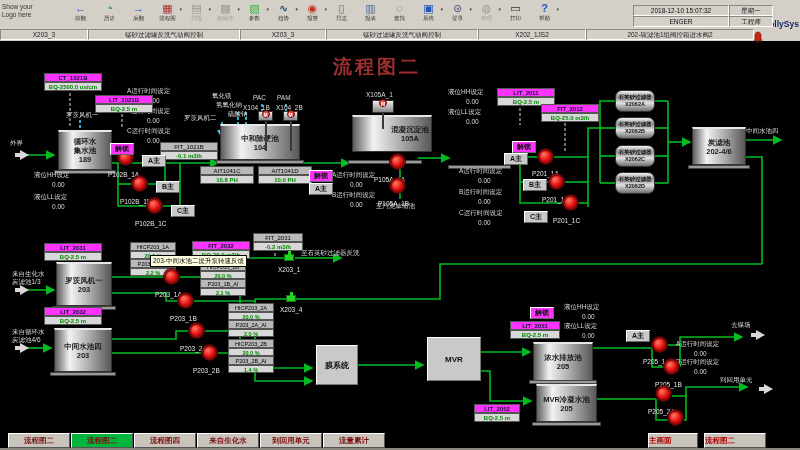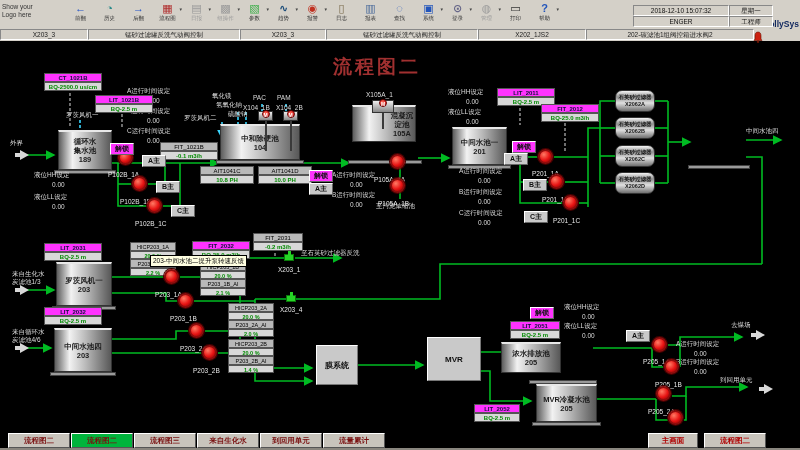--- a/index.html
+++ b/index.html
@@ -67,21 +67,21 @@
   #tooltip{position:absolute;background:#ffffe1;border:1px solid #000;color:#000;font-size:6.5px;
     line-height:10px;height:12px;padding:0 2px;white-space:nowrap;z-index:6;}
   
   #footer{position:absolute;left:0;top:431px;width:800px;height:19px;background:#000;z-index:10;}
   .ftab{position:absolute;top:2px;width:62px;height:15px;background:#c8c4bc;border:1px solid;
     border-color:#fff #555 #555 #fff;color:#7a1010;font-size:7.5px;font-weight:bold;
     text-align:center;line-height:13px;cursor:pointer;}
   .ftab.active{background:#00b43c;}
   .fbtn{position:absolute;top:2px;height:15px;background:#c8c4bc;border:1px solid;
     border-color:#fff #555 #555 #fff;color:#b00000;font-size:7.5px;font-weight:bold;
-    text-align:center;line-height:13px;cursor:pointer;}
+    text-align:left;line-height:13px;cursor:pointer;}
   #fstrip{position:absolute;left:0;top:17px;width:800px;height:2px;background:#8a867e;}
 </style>
 </head>
 <body>
 
 <div id="stage">
   <svg id="pipes" width="800" height="450">
     <defs>
       <marker id="ag" markerWidth="6" markerHeight="6" refX="5" refY="3" orient="auto">
         <path d="M0,0 L6,3 L0,6 Z" fill="#00bb22"></path>
@@ -269,58 +269,58 @@
       <div class="acell" style="left: 478px; width: 108px;">X202_1JS2</div>
       <div class="acell" style="left: 586px; width: 168px;">202-碳滤池1组阀控箱进水阀2</div>
     </div>
 
   <div id="footer">
     <div class="fbtn" style="left:648px;width:50px">主画面</div>
     <div class="fbtn" style="left:704px;width:62px">流程图二</div>
     <div id="fstrip"></div>
   <div class="ftab" style="left: 8px;">流程图二</div>
       <div class="ftab active" style="left: 71px;">流程图二</div>
-      <div class="ftab" style="left: 134px;">流程图三</div>
+      <div class="ftab" style="left: 134px;">流程图四</div>
       <div class="ftab" style="left: 197px;">来自生化水</div>
       <div class="ftab" style="left: 260px;">到回用单元</div>
       <div class="ftab" style="left: 323px;">流量累计</div>
     </div>
 <div class="node tank" style="position: absolute; left: 58px; top: 130px; width: 54px; height: 40px;">
       <div class="tl">循环水</div>
       <div class="tl">集水池</div>
       <div class="tl">189</div>
     </div>
     <div class="node tbase" style="position: absolute; left: 54px; top: 170px; width: 62px; height: 4px;"></div>
     <div class="node tank" style="position: absolute; left: 220px; top: 124px; width: 80px; height: 36px;">
       <div class="tl">中和除硬池</div>
       <div class="tl">104</div>
     </div>
     <div class="node tbase" style="position: absolute; left: 216px; top: 160px; width: 88px; height: 4px;"></div>
-    <div class="node tank" style="position: absolute; left: 352px; top: 105px; width: 64px; height: 37px; padding-left: 36px;">
+    <div class="node tank" style="position: absolute; left: 352px; top: 115px; width: 80px; height: 37px; padding-left: 36px;">
       <div class="tl">混凝沉淀池</div>
       <div class="tl">105A</div>
     </div>
     <div class="node tbase" style="position: absolute; left: 348px; top: 160px; width: 74px; height: 4px;"></div>
-    <div class="node tank" style="position: absolute; left: 452px; top: 127px; width: 55px; height: 38px;">
-      <div class="tl">中间水池一</div>
-      <div class="tl">201</div>
-    </div>
     <div class="node tbase" style="position: absolute; left: 448px; top: 165px; width: 63px; height: 4px;"></div>
+    <div class="node tank" style="position: absolute; left: 692px; top: 127px; width: 54px; height: 38px;">
+      <div class="tl">炭滤池</div>
+      <div class="tl">202-4/6</div>
+    </div>
     <div class="node tbase" style="position: absolute; left: 688px; top: 165px; width: 62px; height: 4px;"></div>
     <div class="node tank" style="position: absolute; left: 56px; top: 262px; width: 56px; height: 44px;">
       <div class="tl">罗茨风机一</div>
       <div class="tl">203</div>
     </div>
     <div class="node tbase" style="position: absolute; left: 52px; top: 306px; width: 64px; height: 4px;"></div>
     <div class="node tank" style="position: absolute; left: 54px; top: 328px; width: 58px; height: 44px;">
       <div class="tl">中间水池四</div>
       <div class="tl">203</div>
     </div>
     <div class="node tbase" style="position: absolute; left: 50px; top: 372px; width: 66px; height: 4px;"></div>
-    <div class="node tank" style="position: absolute; left: 501px; top: 342px; width: 60px; height: 31px; align-items: center;">
+    <div class="node tank" style="position: absolute; left: 533px; top: 342px; width: 60px; height: 39px; align-items: center;">
       <div class="tl">浓水排放池</div>
       <div class="tl">205</div>
     </div>
     <div class="node tbase" style="position: absolute; left: 529px; top: 380px; width: 68px; height: 4px;"></div>
     <div class="node tank" style="position: absolute; left: 536px; top: 384px; width: 61px; height: 38px;">
       <div class="tl">MVR冷凝水池</div>
       <div class="tl">205</div>
     </div>
     <div class="node tbase" style="position: absolute; left: 532px; top: 422px; width: 69px; height: 4px;"></div>
     <div class="node filter" style="position: absolute; left: 615px; top: 90px; width: 40px; height: 22px; padding-top: 3px;">

